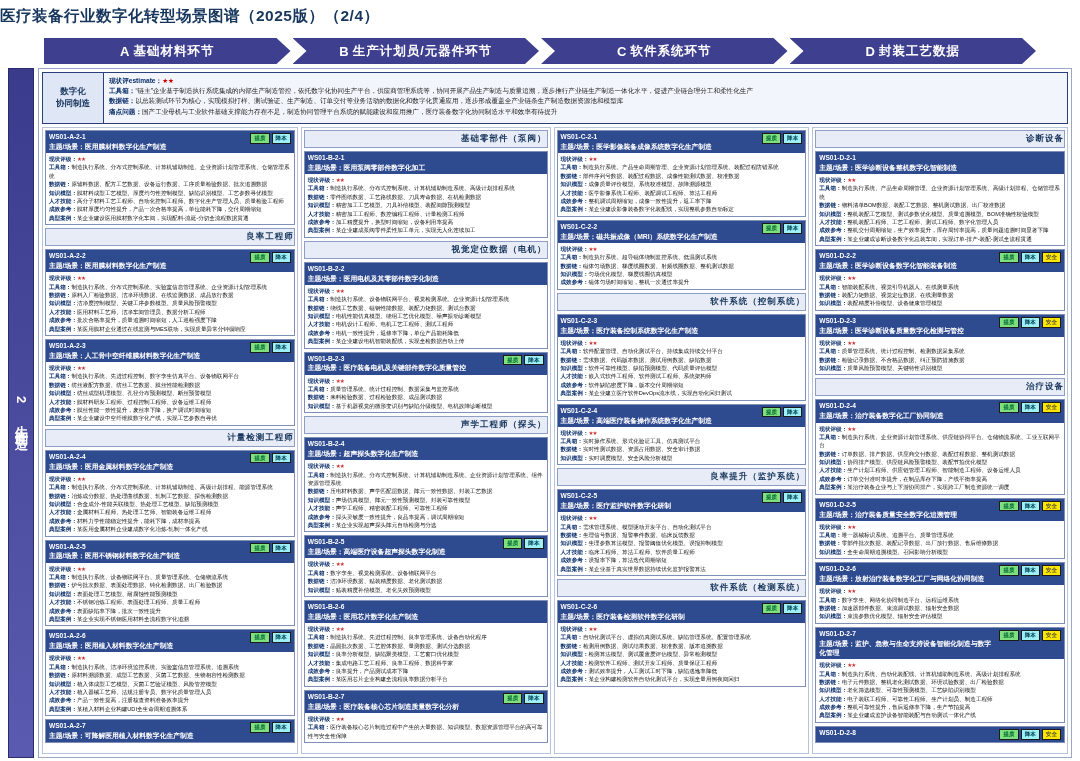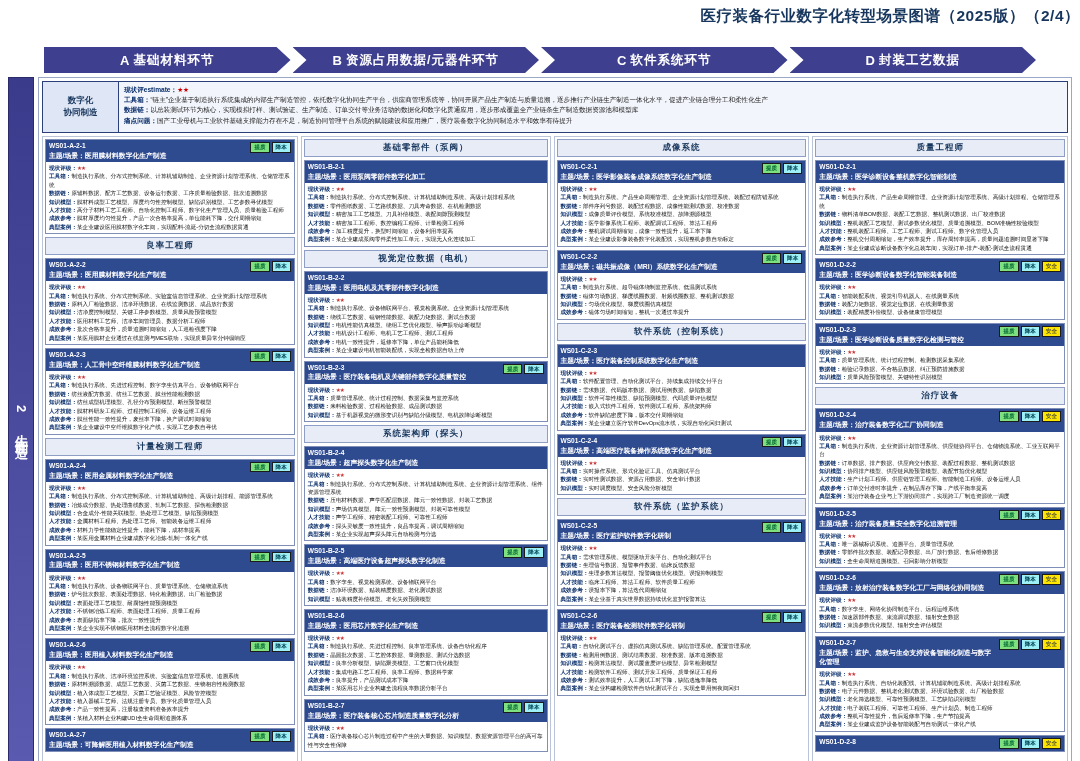--- a/index.html
+++ b/index.html
@@ -7,26 +7,26 @@
   body {
     width:1080px; height:761px;
     background:#ffffff;
     font-family:"Liberation Sans", sans-serif;
     color:#111;
     overflow:hidden;
     position:relative;
   }
   
   .title {
-    text-align:right;
+    text-align:left;
     font-size:15.5px;
     font-weight:bold;
     color:#17365d;
     letter-spacing:0.5px;
-    padding:6px 0 20px 0;
+    padding:6px 0 11px 0;
   }
   
   .chev-row {
     display:flex;
     padding:0 44px 0 44px;
     gap:2px;
     height:26px;
     align-items:stretch;
   }
   .chev {
@@ -78,21 +78,21 @@
   }
   
   .banner {
     display:flex;
     border:1px solid #2b3f7a;
     background:#f2f5fb;
     min-height:52px;
     margin-bottom:3px;
   }
   .banner-left {
-    width:76px;
+    width:61px;
     background:#dfe6f5;
     border-right:1px solid #2b3f7a;
     display:flex;
     flex-direction:column;
     align-items:center;
     justify-content:center;
     font-size:8.5px;
     font-weight:bold;
     color:#17365d;
     line-height:1.4;
@@ -126,21 +126,21 @@
   }
   .col.two { display:flex; flex-direction:row; gap:3px; border:none; padding:0;}
   .subcol { flex:1; border:1px solid #b9c3da; padding:2px; display:flex; flex-direction:column; gap:3px; overflow:hidden;}
   
   .group-head {
     background:#e8ecf7;
     border:1px solid #8f9ec4;
     color:#17365d;
     font-size:8.5px;
     font-weight:bold;
-    text-align:center;
+    text-align:right;
     padding:2px 0;
     letter-spacing:1px;
   }
   
   .card {
     border:1px solid #7f8fb8;
     background:#fff;
     display:flex;
     flex-direction:column;
   }
@@ -186,21 +186,21 @@
 
 <div class="title">医疗装备行业数字化转型场景图谱（2025版）（2/4）</div>
 
 <div class="chev-row">
   <div class="chev">
     <span class="lead">A</span>
     <span>基础材料环节</span>
   </div>
   <div class="chev">
     <span class="lead">B</span>
-    <span>资源占用数据/元器件环节</span>
+    <span>生产计划员/元器件环节</span>
   </div>
   <div class="chev">
     <span class="lead">C</span>
     <span>软件系统环节</span>
   </div>
   <div class="chev">
     <span class="lead">D</span>
     <span>封装工艺数据</span>
   </div>
 </div>
@@ -413,21 +413,21 @@
                   <span class="tag cyan">降本</span>
                 </div>
               </div>
               <div class="card-body">
                 <div class="row"><span class="k">现状评级：</span><span class="star">★★</span></div>
                 <div class="row"><span class="k">工具箱：</span><span class="">质量管理系统、统计过程控制、数据采集与监控系统</span></div>
                 <div class="row"><span class="k">数据链：</span><span class="">来料检验数据、过程检验数据、成品测试数据</span></div>
                 <div class="row"><span class="k">知识模型：</span><span class="">基于机器视觉的微形变识别与缺陷分级模型、电机故障诊断模型</span></div>
               </div>
             </div>
-            <div class="group-head">系统架构师（探头）</div>
+            <div class="group-head">声学工程师（探头）</div>
             <div class="card">
               <div class="card-head">
                 <div class="ht">
                   <span class="code">WS01-B-2-4</span>
                   <span class="nm">主题/场景：超声探头数字化生产制造</span>
                 </div>
               </div>
               <div class="card-body">
                 <div class="row"><span class="k">现状评级：</span><span class="star">★★</span></div>
                 <div class="row"><span class="k">工具箱：</span><span class="">制造执行系统、分布式控制系统、计算机辅助制造系统、企业资源计划管理系统、组件资源管理系统</span></div>
@@ -485,21 +485,20 @@
                 </div>
               </div>
               <div class="card-body">
                 <div class="row"><span class="k">现状评级：</span><span class="star">★★</span></div>
                 <div class="row"><span class="k">工具箱：</span><span class="">医疗装备核心芯片制造过程中产生的大量数据、知识模型、数据资源管理平台的高可靠性与安全性保障</span></div>
               </div>
             </div>
           </div>
         </div>
         <div class="col">
-          <div class="group-head">成像系统</div>
           <div class="card">
             <div class="card-head">
               <div class="ht">
                 <span class="code">WS01-C-2-1</span>
                 <span class="nm">主题/场景：医学影像装备成像系统数字化生产制造</span>
               </div>
               <div class="tags">
                 <span class="tag green">提质</span>
                 <span class="tag cyan">降本</span>
               </div>
@@ -562,21 +561,21 @@
                 <span class="tag cyan">降本</span>
               </div>
             </div>
             <div class="card-body">
               <div class="row"><span class="k">现状评级：</span><span class="star">★★</span></div>
               <div class="row"><span class="k">工具箱：</span><span class="">实时操作系统、形式化验证工具、仿真测试平台</span></div>
               <div class="row"><span class="k">数据链：</span><span class="">实时性测试数据、资源占用数据、安全审计数据</span></div>
               <div class="row"><span class="k">知识模型：</span><span class="">实时调度模型、安全风险分析模型</span></div>
             </div>
           </div>
-          <div class="group-head">软件系统（监护系统）</div>
+          <div class="group-head">良率提升（监护系统）</div>
           <div class="card">
             <div class="card-head">
               <div class="ht">
                 <span class="code">WS01-C-2-5</span>
                 <span class="nm">主题/场景：医疗监护软件数字化研制</span>
               </div>
               <div class="tags">
                 <span class="tag green">提质</span>
                 <span class="tag cyan">降本</span>
               </div>
@@ -584,20 +583,21 @@
             <div class="card-body">
               <div class="row"><span class="k">现状评级：</span><span class="star">★★</span></div>
               <div class="row"><span class="k">工具箱：</span><span class="">需求管理系统、模型驱动开发平台、自动化测试平台</span></div>
               <div class="row"><span class="k">数据链：</span><span class="">生理信号数据、报警事件数据、临床反馈数据</span></div>
               <div class="row"><span class="k">知识模型：</span><span class="">生理参数算法模型、报警阈值优化模型、误报抑制模型</span></div>
               <div class="row"><span class="k">人才技能：</span><span class="">临床工程师、算法工程师、软件质量工程师</span></div>
               <div class="row"><span class="k">成效参考：</span><span class="">误报率下降，算法迭代周期缩短</span></div>
               <div class="row"><span class="k">典型案例：</span><span class="">某企业基于真实世界数据持续优化监护报警算法</span></div>
             </div>
           </div>
+          <div class="group-head">软件系统（检测系统）</div>
           <div class="card">
             <div class="card-head">
               <div class="ht">
                 <span class="code">WS01-C-2-6</span>
                 <span class="nm">主题/场景：医疗装备检测软件数字化研制</span>
               </div>
               <div class="tags">
                 <span class="tag green">提质</span>
                 <span class="tag cyan">降本</span>
               </div>
@@ -607,21 +607,21 @@
               <div class="row"><span class="k">工具箱：</span><span class="">自动化测试平台、虚拟仿真测试系统、缺陷管理系统、配置管理系统</span></div>
               <div class="row"><span class="k">数据链：</span><span class="">检测用例数据、测试结果数据、校准数据、版本追溯数据</span></div>
               <div class="row"><span class="k">知识模型：</span><span class="">检测算法模型、测试覆盖度评估模型、异常检测模型</span></div>
               <div class="row"><span class="k">人才技能：</span><span class="">检测软件工程师、测试开发工程师、质量保证工程师</span></div>
               <div class="row"><span class="k">成效参考：</span><span class="">测试效率提升，人工测试工时下降，缺陷逃逸率降低</span></div>
               <div class="row"><span class="k">典型案例：</span><span class="">某企业构建检测软件自动化测试平台，实现全量用例夜间回归</span></div>
             </div>
           </div>
         </div>
         <div class="col">
-          <div class="group-head">质量工程师</div>
+          <div class="group-head">诊断设备</div>
           <div class="card">
             <div class="card-head">
               <div class="ht">
                 <span class="code">WS01-D-2-1</span>
                 <span class="nm">主题/场景：医学诊断设备整机数字化智能制造</span>
               </div>
             </div>
             <div class="card-body">
               <div class="row"><span class="k">现状评级：</span><span class="star">★★</span></div>
               <div class="row"><span class="k">工具箱：</span><span class="">制造执行系统、产品生命周期管理、企业资源计划管理系统、高级计划排程、仓储管理系统</span></div>

